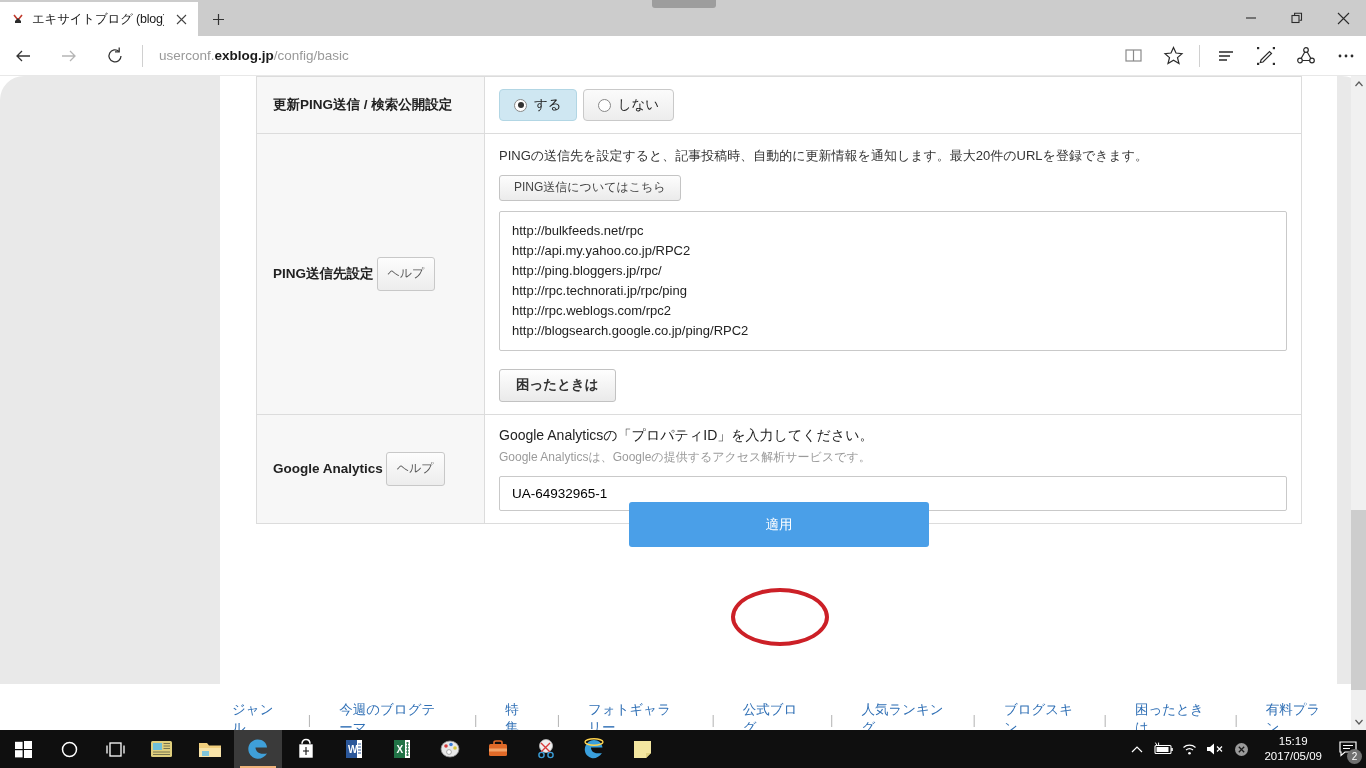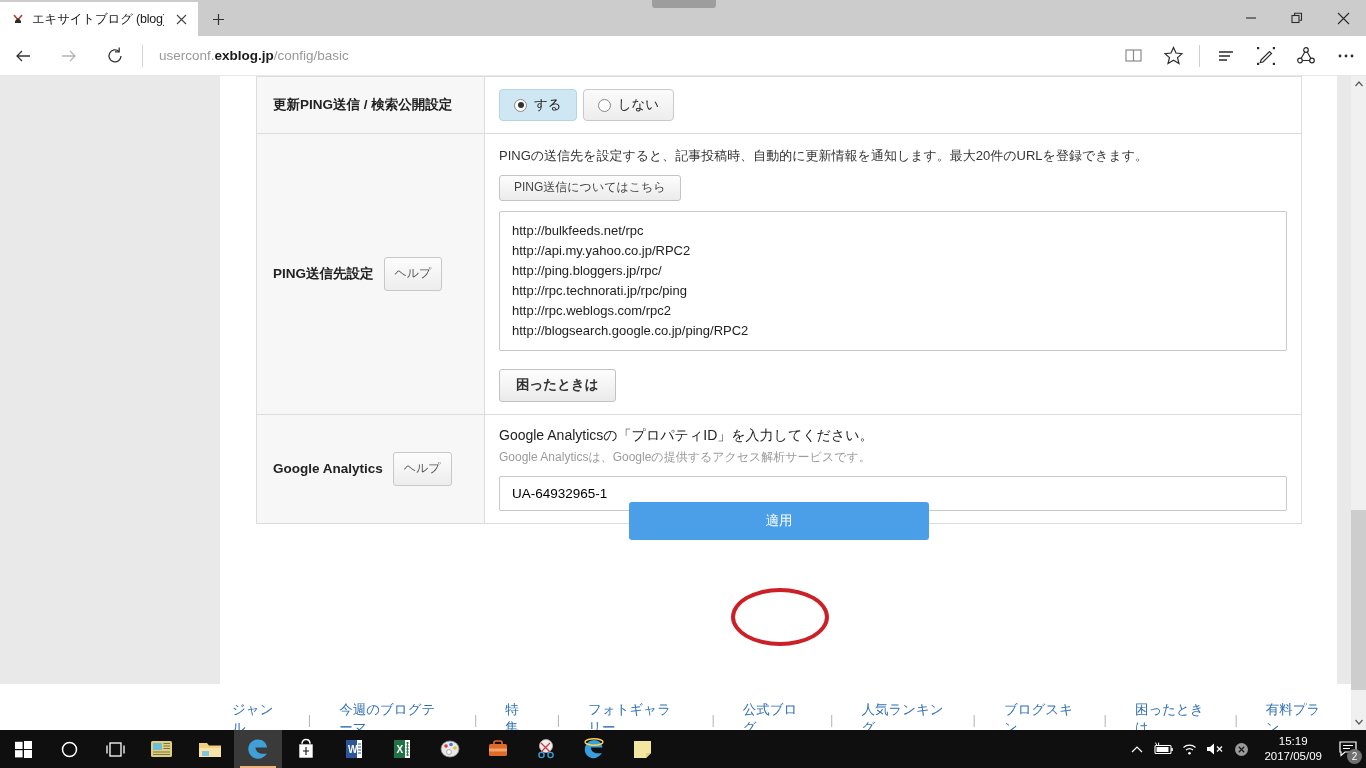--- a/index.html
+++ b/index.html
@@ -77,21 +77,21 @@
   .navicons { display: flex; align-items: center; height: 40px; }
   .navicon {
     width: 40px; height: 40px; display: flex; align-items: center;
     justify-content: center; color: #2b2b2b;
   }
   .navicon-sep { width: 1px; height: 22px; background: #d0d0d0; margin: 0 6px; }
 
   
   .viewport {
     position: absolute; top: 76px; left: 0; width: 1366px; height: 654px;
-    background: #ffffff; overflow: hidden;
+    background: #ffffff; overflow: hidden; border-radius: 24px;
   }
   .page {
     position: absolute; top: 0; left: 0; width: 1351px; height: 654px;
     background: #ffffff;
   }
   .page-grayband {
     position: absolute; left: 0; top: 0; width: 1351px; height: 608px;
     background: #e9e9e9;
   }
   .content-card {
@@ -108,21 +108,21 @@
     border: 1px solid #dcdcdc; vertical-align: middle;
   }
   td.label-cell {
     width: 232px; background: #f7f7f7; padding: 14px 16px;
     font-weight: bold; font-size: 13.5px; color: #222;
     white-space: nowrap;
   }
   td.label-cell.top { vertical-align: middle; }
   td.field-cell { padding: 12px 14px; background: #fff; }
 
-  .label-row { display: flex; align-items: center; gap: 10px; }
+  .label-row { display: flex; align-items: center; gap: 3px; }
   .help-btn {
     display: inline-flex; align-items: center; justify-content: center;
     min-width: 58px; height: 34px; padding: 0 10px;
     font-size: 12px; font-weight: normal; color: #555;
     background: linear-gradient(#fdfdfd, #ededed);
     border: 1px solid #c8c8c8; border-radius: 3px;
   }
 
   .radio-group { display: flex; gap: 6px; }
   .radio-pill {
@@ -174,21 +174,21 @@
     border: 1px solid #c9c9c9; border-radius: 2px;
     padding: 0 12px; font-size: 13.5px; color: #000000; background: #fff;
     font-family: "Liberation Sans", "DejaVu Sans", sans-serif;
   }
 
   .apply-wrap {
     position: absolute; left: 36px; top: 426px; width: 1046px;
     display: flex; justify-content: center;
   }
   .apply-btn {
-    width: 300px; height: 38px; border: none; border-radius: 3px;
+    width: 300px; height: 45px; border: none; border-radius: 3px;
     background: #4a9fe8; color: #fff; font-size: 13.5px;
     font-family: "Liberation Sans", "DejaVu Sans", sans-serif;
     display: flex; align-items: center; justify-content: center;
   }
   .red-ellipse {
     position: absolute; left: 731px; top: 512px;
     width: 98px; height: 58px; border: 4px solid #cc2027;
     border-radius: 50%; pointer-events: none;
   }
 

